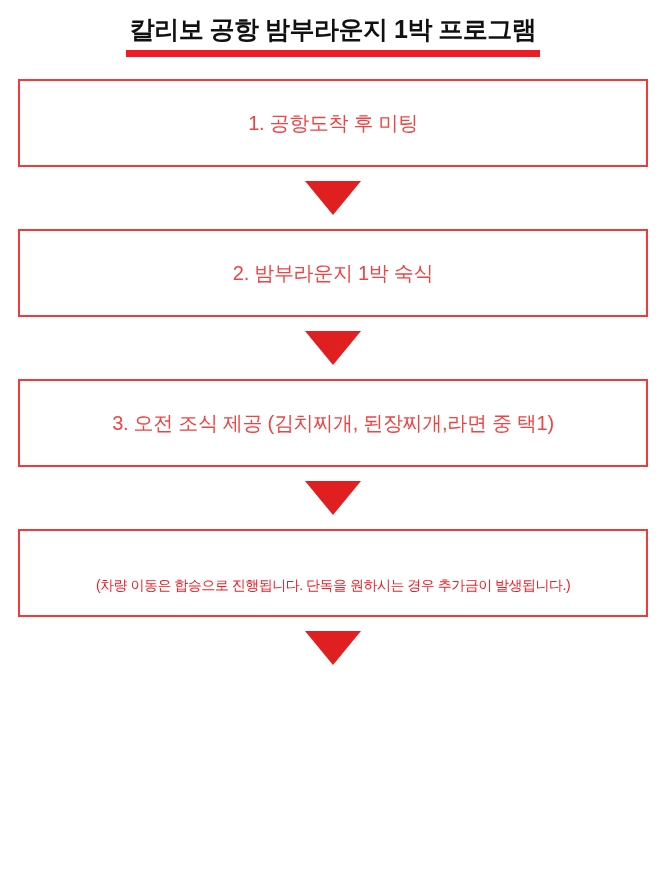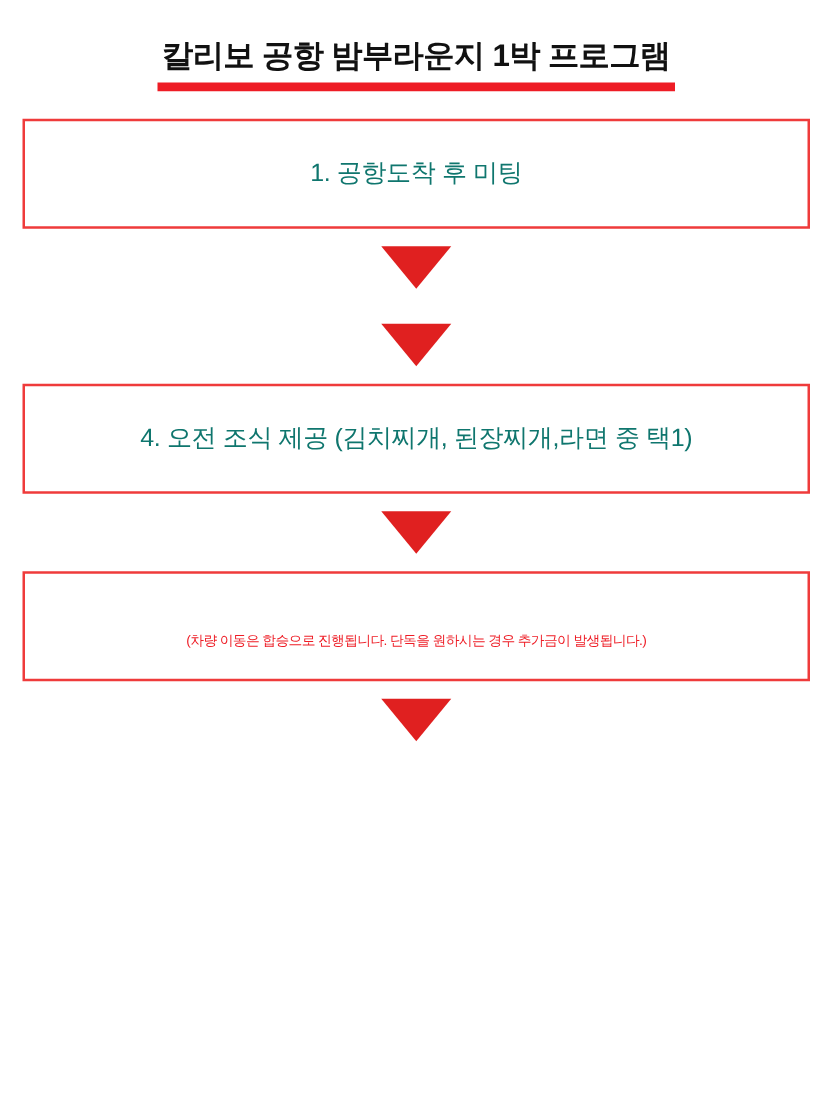--- a/index.html
+++ b/index.html
@@ -18,21 +18,20 @@
     position: relative;
     width: 666px;
     height: 876px;
     box-sizing: border-box;
   }
 
   
   .title-wrap {
     padding-top: 14px;
     text-align: center;
-    margin-top: 16px;
   }
   .title {
     display: inline-block;
     font-size: 25px;
     font-weight: bold;
     letter-spacing: -0.5px;
     line-height: 1.2;
     padding: 0 4px 6px 4px;
     border-bottom: 7px solid #ee1c25;
     color: #111111;
@@ -52,25 +51,25 @@
     flex-direction: column;
     align-items: center;
     justify-content: center;
     text-align: center;
     padding: 8px 10px;
     background: #ffffff;
   }
   .step-main {
     font-size: 20px;
     line-height: 1.35;
-    color: #0f766e;
+    color: #ef4444;
     letter-spacing: -0.3px;
   }
   .step-note {
-    font-size: 11px;
+    font-size: 14px;
     color: #ee1c25;
     margin-top: 24px;
     letter-spacing: -0.5px;
     line-height: 1.3;
   }
 
   
   .arrow-wrap {
     height: 62px;
     display: flex;
@@ -97,27 +96,30 @@
   <div class="flow">
 
     <div class="step-box">
       <div class="step-main">1. 공항도착 후 미팅</div>
     </div>
 
     <div class="arrow-wrap">
       <div class="arrow"></div>
     </div>
 
+    <div class="step-box">
+      <div class="step-main">2. 밤부라운지 1박 숙식</div>
+    </div>
 
     <div class="arrow-wrap">
       <div class="arrow"></div>
     </div>
 
     <div class="step-box">
-      <div class="step-main">4. 오전 조식 제공 (김치찌개, 된장찌개,라면 중 택1)</div>
+      <div class="step-main">3. 오전 조식 제공 (김치찌개, 된장찌개,라면 중 택1)</div>
     </div>
 
     <div class="arrow-wrap">
       <div class="arrow"></div>
     </div>
 
     <div class="step-box">
       <div class="step-note">(차량 이동은 합승으로 진행됩니다. 단독을 원하시는 경우 추가금이 발생됩니다.)</div>
     </div>
 

